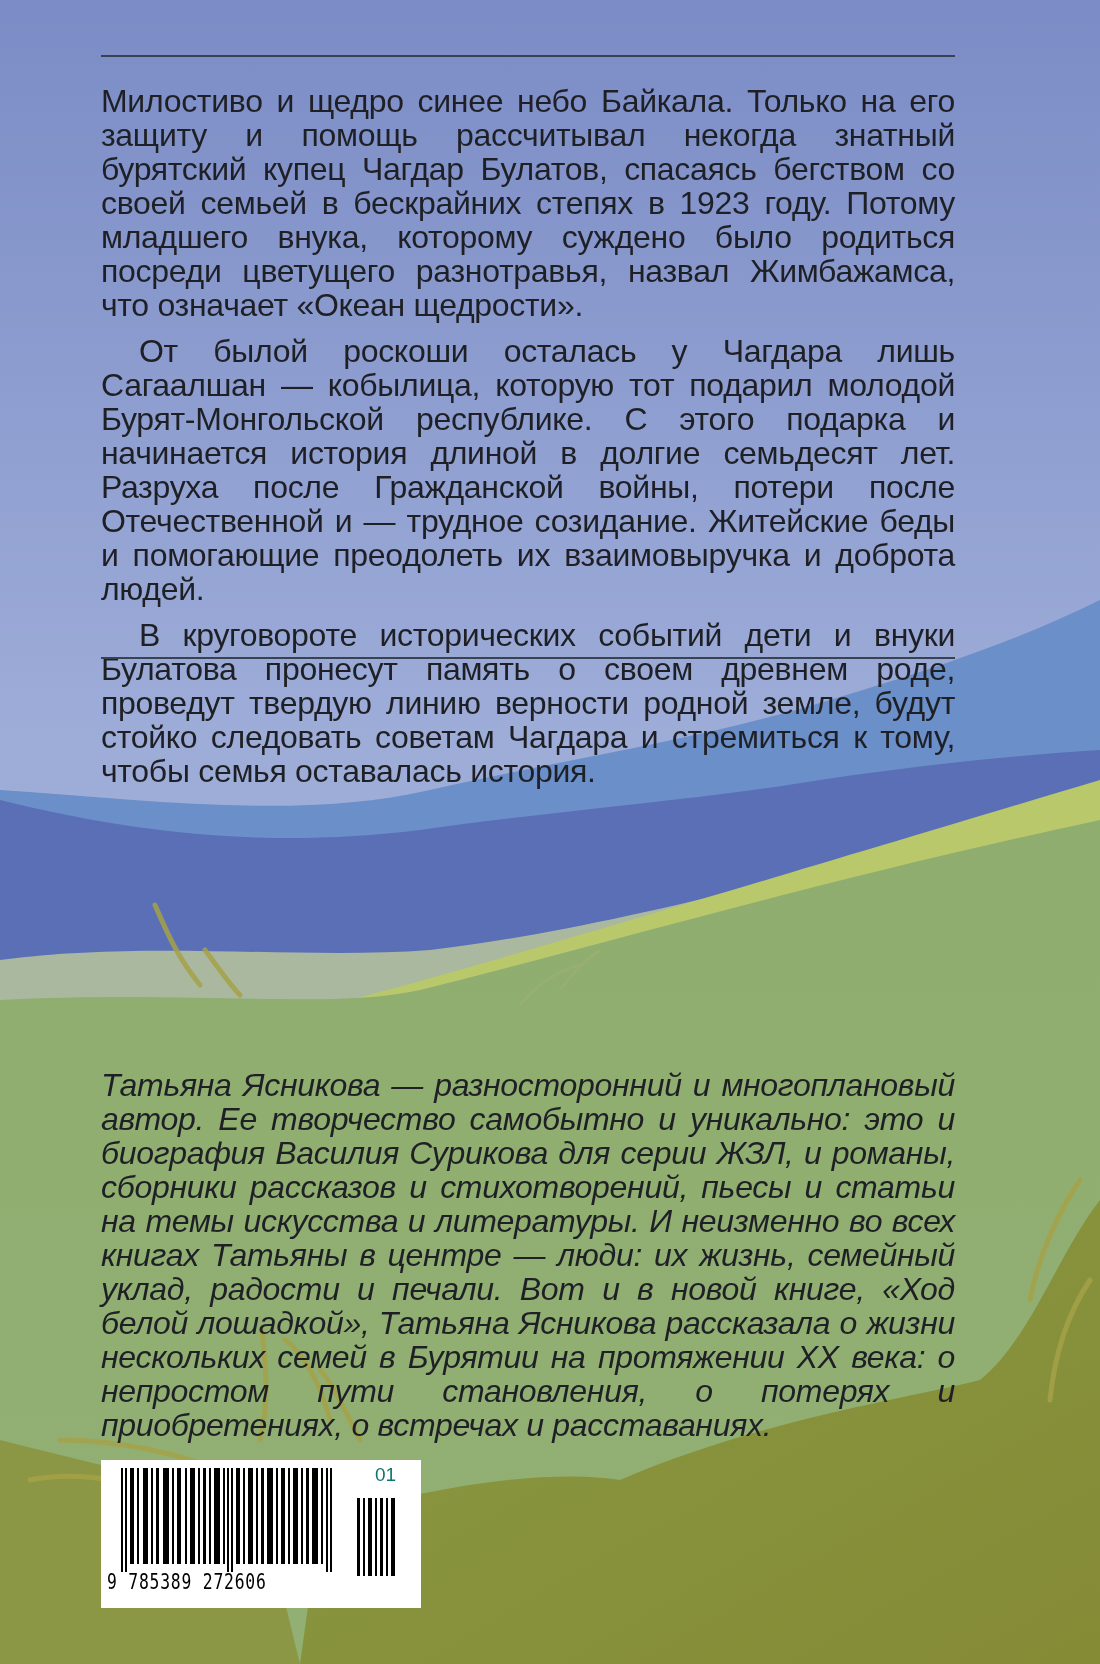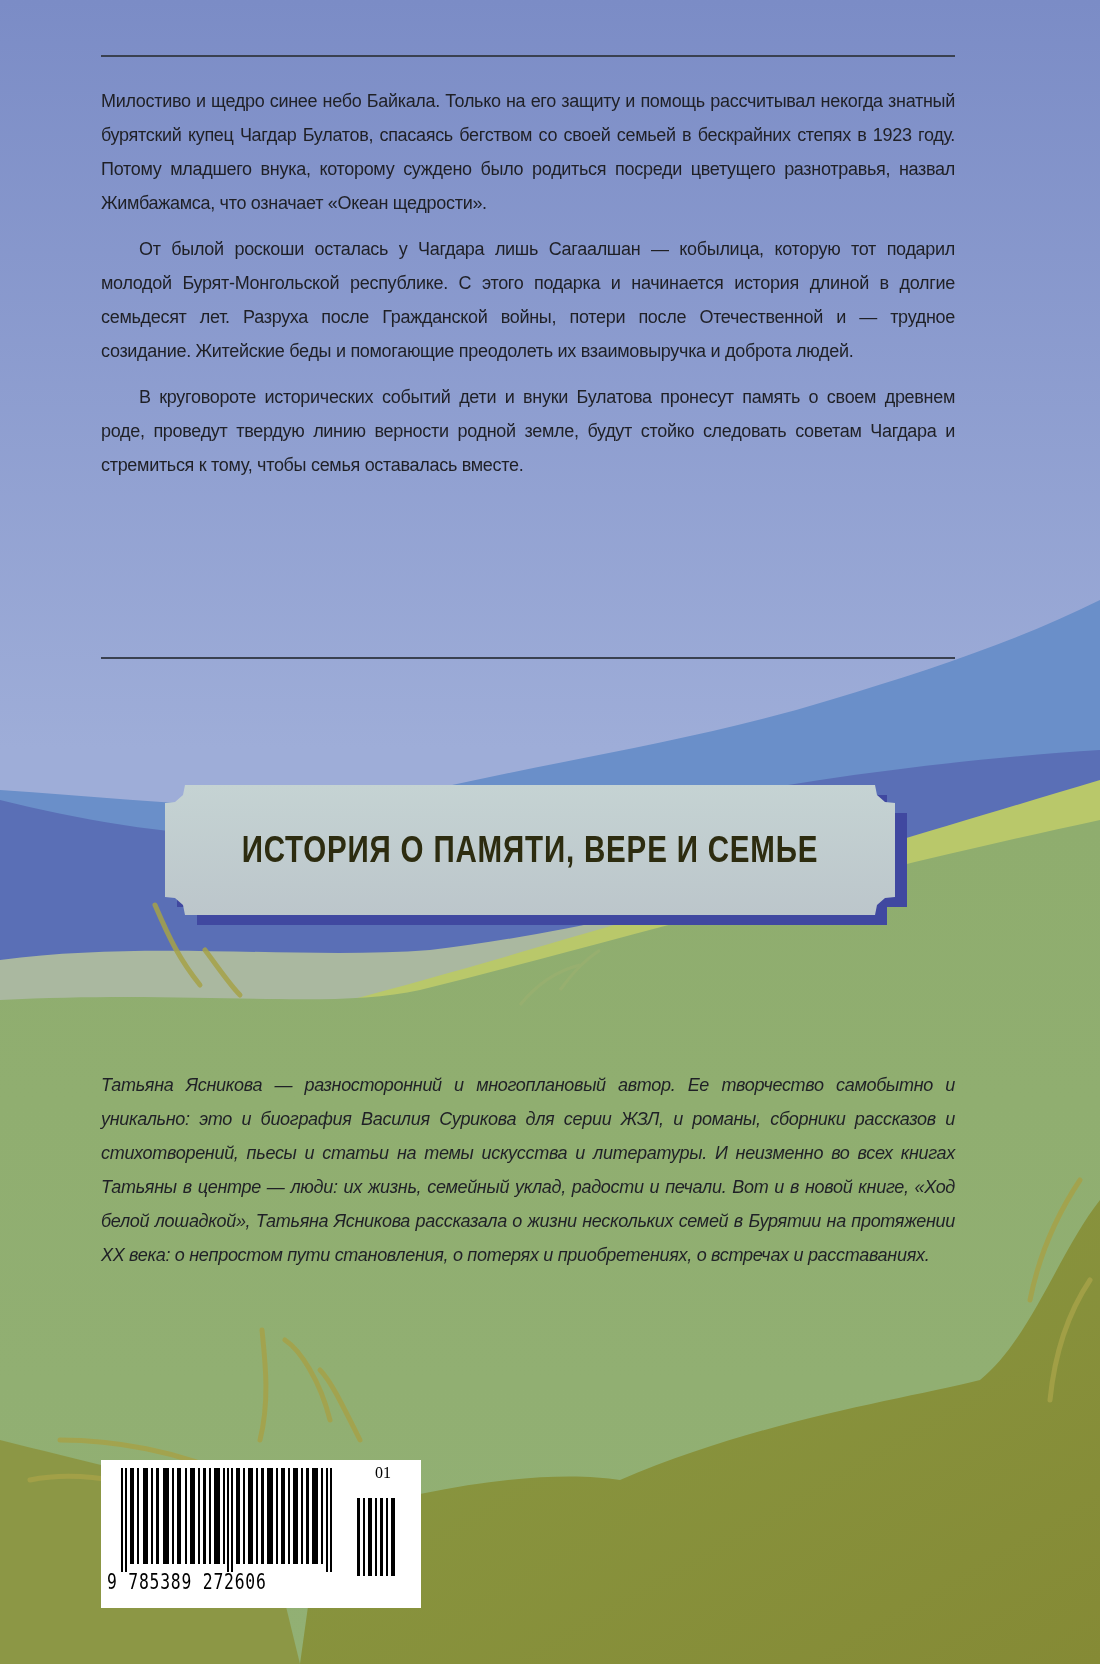--- a/index.html
+++ b/index.html
@@ -4,35 +4,35 @@
 <style>
   html,body{margin:0;padding:0;}
   body{width:1100px;height:1664px;overflow:hidden;position:relative;
     font-family:"Liberation Sans","DejaVu Sans",sans-serif;}
   .cover{position:absolute;left:0;top:0;width:1100px;height:1664px;overflow:hidden;
     background:linear-gradient(180deg,#7b8cc6 0%,#8d9dd0 25%,#9eadd8 45%,#9fb0dc 50%);}
   .art{position:absolute;left:0;top:0;width:1100px;height:1664px;}
   .rule{position:absolute;left:101px;width:854px;height:2px;background:#3a4150;}
   .text-block{position:absolute;left:101px;width:854px;color:#1f2026;
     font-family:"Liberation Sans Narrow","Liberation Sans",sans-serif;
-    font-size:18px;line-height:34px;text-align:justify;letter-spacing:-0.3px;}
+    font-size:32px;line-height:34px;text-align:justify;letter-spacing:-0.3px;}
   .text-block p{margin:0;}
   .text-block p.indent{text-indent:38px;margin-top:12px;}
   .banner{position:absolute;left:165px;top:785px;width:730px;height:130px;}
   .banner-shadow{position:absolute;left:12px;top:10px;width:730px;height:130px;background:#4048a0;
     clip-path:polygon(20px 0,710px 0,710px 18px,730px 18px,730px 112px,710px 112px,710px 130px,20px 130px,20px 112px,0 112px,0 18px,20px 18px);}
   .banner-face{position:absolute;left:0;top:0;width:730px;height:130px;
     background:linear-gradient(180deg,#c5d3d3 0%,#bcc6cb 100%);
     clip-path:polygon(20px 0,710px 0,712px 10px,720px 17px,730px 18px,730px 112px,720px 113px,712px 120px,710px 130px,20px 130px,18px 120px,10px 113px,0 112px,0 18px,10px 17px,18px 10px);}
   .banner-title{position:absolute;left:0;top:0;width:730px;height:130px;display:flex;align-items:center;justify-content:center;
     font-family:"Liberation Sans Narrow","Liberation Sans",sans-serif;font-size:36px;letter-spacing:1px;color:#2d2c10;font-weight:bold;transform:scaleX(0.82);}
   .barcode{position:absolute;left:101px;top:1460px;width:320px;height:148px;background:#fff;}
   .barcode-bars{position:absolute;left:20px;top:8px;width:280px;height:108px;}
   .isbn{position:absolute;left:6px;top:110px;font-family:"DejaVu Sans Mono",monospace;font-size:21px;color:#000;letter-spacing:1px;transform:scaleX(0.78);transform-origin:left;}
-  .addon{position:absolute;left:274px;top:4px;font-family:Liberation Serif, serif;font-size:16px;color:#000000;}
+  .addon{position:absolute;left:274px;top:4px;font-family:Liberation Sans, sans-serif;font-size:19px;color:#0f766e;}
 </style>
 </head>
 <body>
 
 <div class="cover">
 
   <svg class="art" viewBox="0 0 1100 1664" preserveAspectRatio="none">
     <defs>
       <linearGradient id="sky" x1="0" y1="0" x2="0" y2="1">
         <stop offset="0" stop-color="#7b8cc6"></stop>
@@ -77,30 +77,25 @@
       <path d="M520 1005 C540 980 560 970 580 965"></path>
       <path d="M560 990 C575 970 585 960 600 950"></path>
     </g>
   </svg>
 
   <div class="rule" style="top:55px;"></div>
 
   <div class="text-block" style="top:84px;">
     <p>Милостиво и щедро синее небо Байкала. Только на его защиту и помощь рассчитывал некогда знатный бурятский купец Чагдар Булатов, спасаясь бегством со своей семьей в бескрайних степях в 1923 году. Потому младшего внука, которому суждено было родиться посреди цветущего разнотравья, назвал Жимбажамса, что означает «Океан щедрости».</p>
     <p class="indent">От былой роскоши осталась у Чагдара лишь Сагаалшан — кобылица, которую тот подарил молодой Бурят-Монгольской республике. С этого подарка и начинается история длиной в долгие семьдесят лет. Разруха после Гражданской войны, потери после Отечественной и — трудное созидание. Житейские беды и помогающие преодолеть их взаимовыручка и доброта людей.</p>
-    <p class="indent">В круговороте исторических событий дети и внуки Булатова пронесут память о своем древнем роде, проведут твердую линию верности родной земле, будут стойко следовать советам Чагдара и стремиться к тому, чтобы семья оставалась вместе.</p>
+    <p class="indent">В круговороте исторических событий дети и внуки Булатова пронесут память о своем древнем роде, проведут твердую линию верности родной земле, будут стойко следовать советам Чагдара и стремиться к тому, чтобы семья оставалась история.</p>
   </div>
 
   <div class="rule" style="top:657px;"></div>
 
-  <div class="banner">
-    <div class="banner-shadow"></div>
-    <div class="banner-face"></div>
-    <div class="banner-title">ИСТОРИЯ О ПАМЯТИ, ВЕРЕ И СЕМЬЕ</div>
-  </div>
 
   <div class="text-block" style="top:1068px;font-style:italic;">
     <p>Татьяна Ясникова — разносторонний и многоплановый автор. Ее творчество самобытно и уникально: это и биография Василия Сурикова для серии ЖЗЛ, и романы, сборники рассказов и стихотворений, пьесы и статьи на темы искусства и литературы. И неизменно во всех книгах Татьяны в центре — люди: их жизнь, семейный уклад, радости и печали. Вот и в новой книге, «Ход белой лошадкой», Татьяна Ясникова рассказала о жизни нескольких семей в Бурятии на протяжении XX века: о непростом пути становления, о потерях и приобретениях, о встречах и расставаниях.</p>
   </div>
 
   <div class="barcode">
     <svg class="barcode-bars" viewBox="0 0 280 108" preserveAspectRatio="none">
       <g fill="#000">
         <rect x="0" y="0" width="2" height="104"></rect>
           <rect x="4" y="0" width="2" height="104"></rect>

